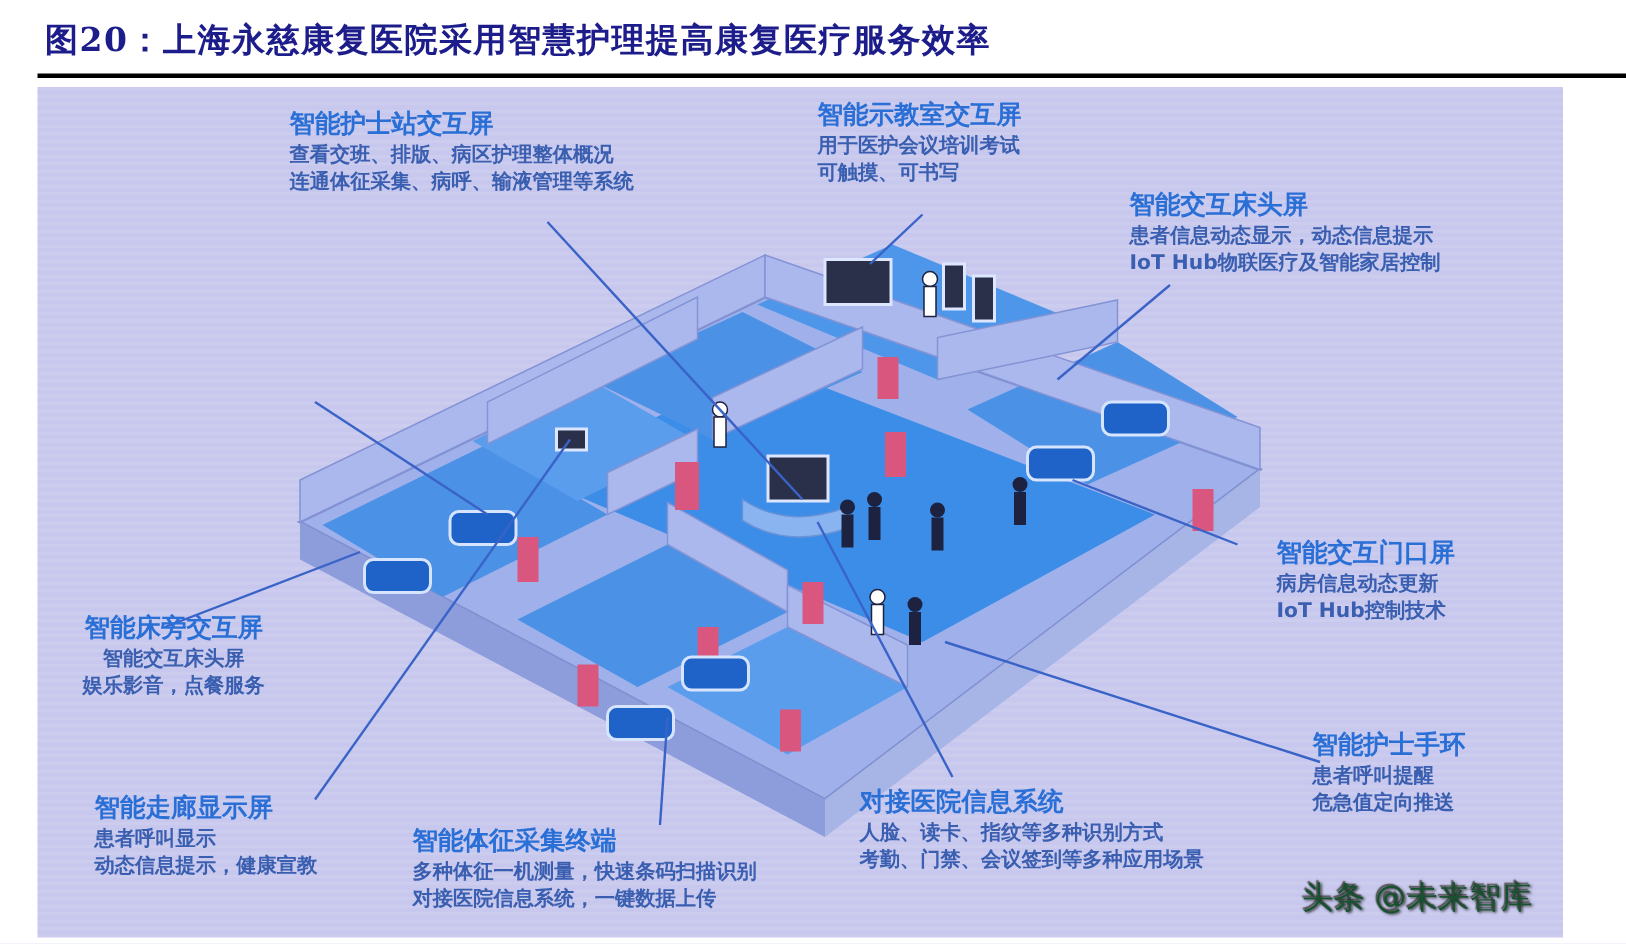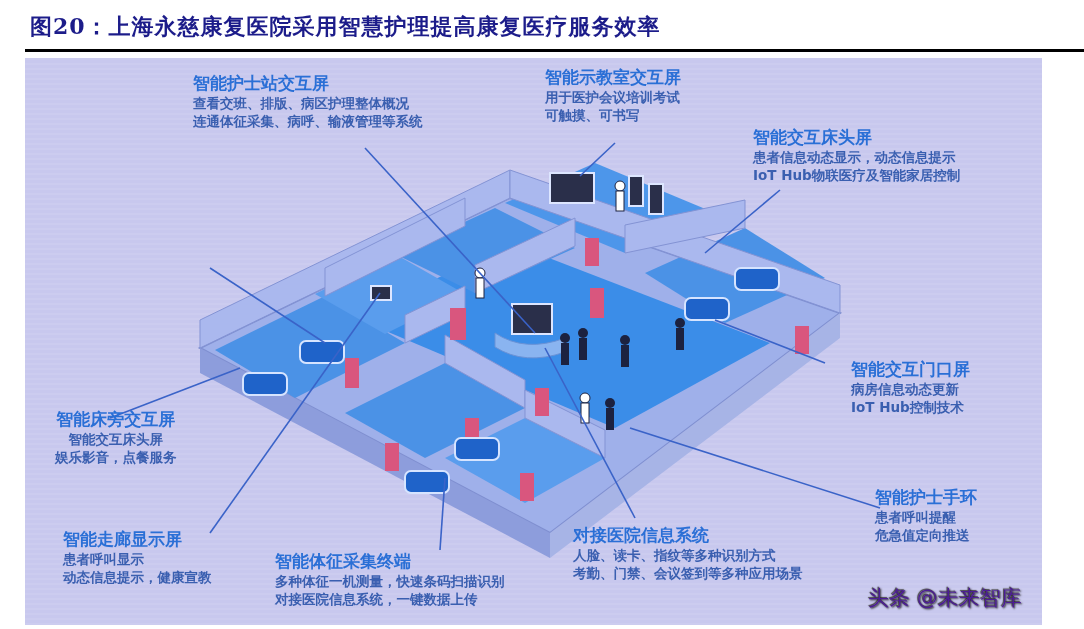--- a/index.html
+++ b/index.html
@@ -5,21 +5,21 @@
   html, body { margin:0; padding:0; background:#ffffff; }
   body { width:1084px; height:629px; position:relative; overflow:hidden; font-family:"DejaVu Sans", sans-serif; }
   .fig-title { position:absolute; left:30px; top:12px; font-family:"DejaVu Serif", serif; font-weight:bold; font-size:22px; color:#1c1c8a; letter-spacing:1px; white-space:nowrap; }
   .title-rule { position:absolute; left:25px; top:49px; width:1059px; height:3px; background:#000; }
   .photo { position:absolute; left:25px; top:58px; width:1017px; height:567px; background:#c8c8ee; overflow:hidden;
     background-image: repeating-linear-gradient(0deg, rgba(255,255,255,0.08) 0px, rgba(255,255,255,0.08) 2px, rgba(0,0,0,0) 2px, rgba(0,0,0,0) 5px); }
   .photo svg.scene { position:absolute; left:0; top:0; }
   .callout { position:absolute; color:#2b57b8; white-space:nowrap; }
   .callout .h { font-size:17px; font-weight:bold; color:#2a6fd6; line-height:22px; }
   .callout .l { font-size:13.5px; font-weight:bold; color:#3a5fb0; line-height:18px; }
-  .watermark { position:absolute; left:868px; top:584px; font-size:21px; color:#4c1d95; text-shadow:1px 1px 2px #222, -1px -1px 1px #444; white-space:nowrap;text-align:center; }
+  .watermark { position:absolute; left:868px; top:584px; font-size:21px; color:#14532d; text-shadow:1px 1px 2px #222, -1px -1px 1px #444; white-space:nowrap;text-align:center; }
 </style>
 </head>
 <body>
 
 <div class="fig-title">图20：上海永慈康复医院采用智慧护理提高康复医疗服务效率</div>
 <div class="title-rule"></div>
 
 <div class="photo">
   <svg class="scene" width="1017" height="567" viewBox="0 0 1017 567">
 

